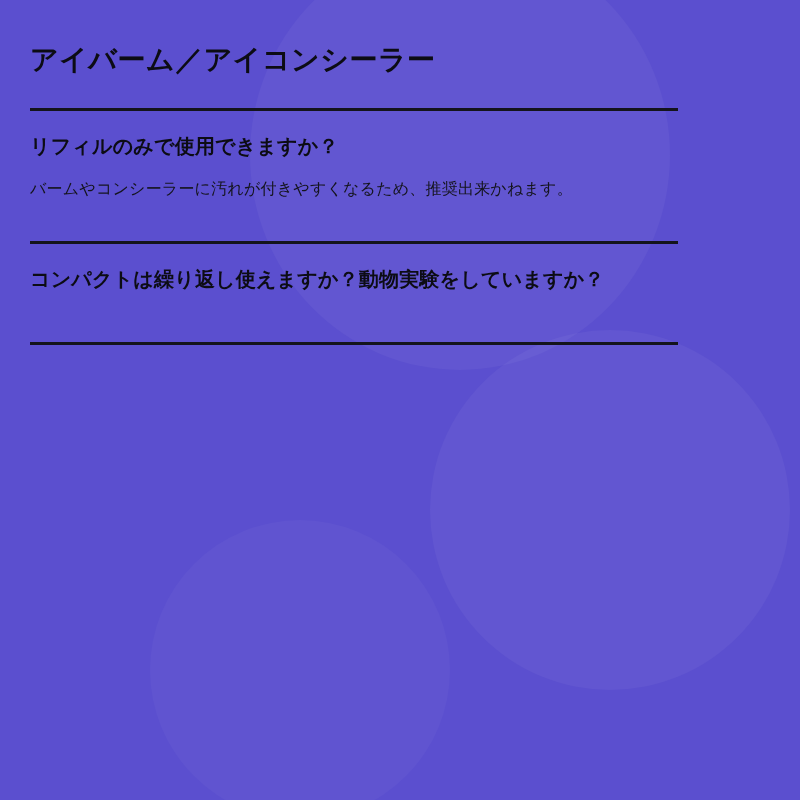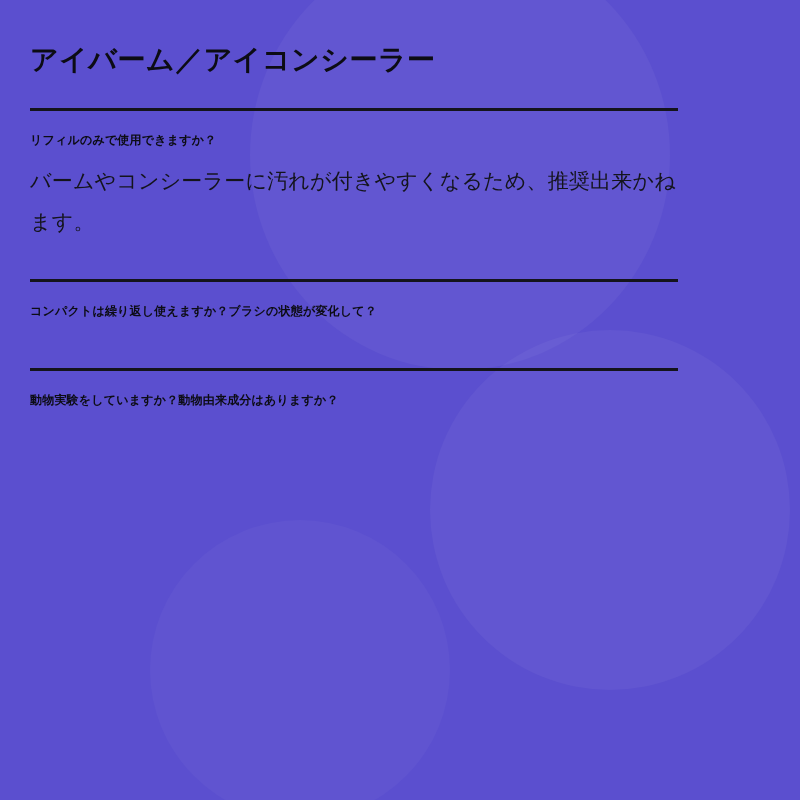--- a/index.html
+++ b/index.html
@@ -48,30 +48,30 @@
     border: 0;
     border-top: 3px solid #14141c;
     margin: 0 0 20px 0;
   }
 
   .qa-block {
     margin-bottom: 22px;
   }
 
   .question {
-    font-size: 12px;
+    font-size: 20px;
     font-weight: bold;
     color: #0c0c14;
     line-height: 1.5;
     margin-bottom: 12px;
     letter-spacing: 0.2px;
   }
 
   .answer {
-    font-size: 21px;
+    font-size: 16px;
     font-weight: normal;
     color: #14141c;
     line-height: 1.95;
     letter-spacing: 0.2px;
     white-space: pre-line;
   }
 
   .spacer-sm { height: 14px; }
   .spacer-md { height: 26px; }
 </style>
@@ -91,24 +91,23 @@
   <div class="qa-block">
     <div class="question">リフィルのみで使用できますか？</div>
     <div class="answer">バームやコンシーラーに汚れが付きやすくなるため、推奨出来かねます。</div>
   </div>
 
   <div class="spacer-sm"></div>
 
   <hr class="divider">
 
   <div class="qa-block">
-    <div class="question">コンパクトは繰り返し使えますか？ブラシの状態が変化して？</div>
+    <div class="question">コンパクトは繰り返し使えますか？動物実験をしていますか？</div>
   </div>
 
   <div class="spacer-md"></div>
 
   <hr class="divider">
 
   <div class="qa-block">
-    <div class="question">動物実験をしていますか？動物由来成分はありますか？</div>
   </div>
 
 </div>
 
 </body></html>

